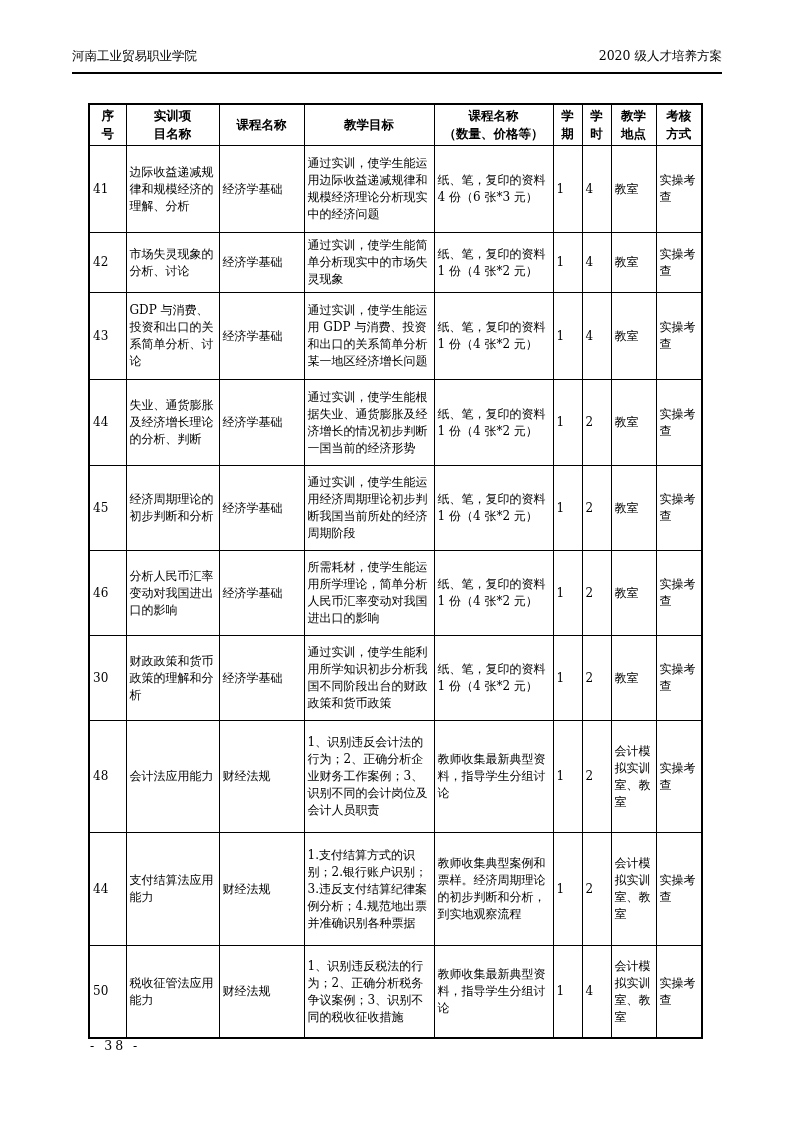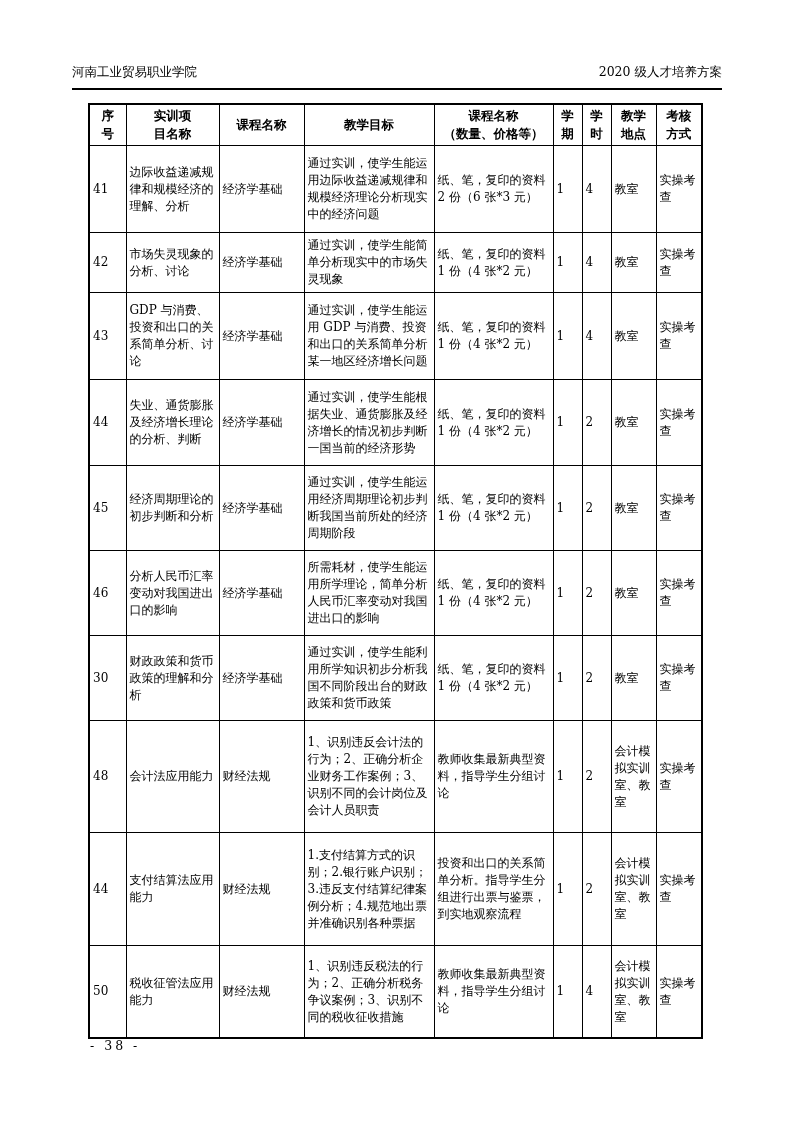--- a/index.html
+++ b/index.html
@@ -6,21 +6,21 @@
   .page {
     position:relative;
     width:793px; height:1122px;
     background:#ffffff;
     color:#000000;
     font-family:"DejaVu Serif","Liberation Serif",serif;
     overflow:hidden;
   }
   .doc-header {
     position:absolute;
-    left:72px; right:71px; top:64px;
+    left:72px; right:71px; top:48px;
     display:flex;
     justify-content:space-between;
     align-items:flex-end;
     font-size:12.5px;
     padding-bottom:7px;
     border-bottom:2px solid #000;
   }
   .table-wrap { position:absolute; left:88px; top:103px; }
   table.main {
     border-collapse:collapse;
@@ -112,21 +112,21 @@
             <th>考核
 方式</th>
           </tr>
       </thead>
       <tbody id="table-body">
           <tr>
             <td class="c-no">41</td>
             <td class="c-proj">边际收益递减规律和规模经济的理解、分析</td>
             <td class="c-course">经济学基础</td>
             <td class="c-obj">通过实训，使学生能运用边际收益递减规律和规模经济理论分析现实中的经济问题</td>
-            <td class="c-mat">纸、笔，复印的资料 2 份（6 张*3 元）</td>
+            <td class="c-mat">纸、笔，复印的资料 4 份（6 张*3 元）</td>
             <td class="c-sem">1</td>
             <td class="c-hrs">4</td>
             <td class="c-loc">教室</td>
             <td class="c-assess">实操考查</td>
           </tr>
           <tr>
             <td class="c-no">42</td>
             <td class="c-proj">市场失灵现象的分析、讨论</td>
             <td class="c-course">经济学基础</td>
             <td class="c-obj">通过实训，使学生能简单分析现实中的市场失灵现象</td>
@@ -200,21 +200,21 @@
             <td class="c-sem">1</td>
             <td class="c-hrs">2</td>
             <td class="c-loc">会计模拟实训室、教室</td>
             <td class="c-assess">实操考查</td>
           </tr>
           <tr>
             <td class="c-no">44</td>
             <td class="c-proj">支付结算法应用能力</td>
             <td class="c-course">财经法规</td>
             <td class="c-obj">1.支付结算方式的识别；2.银行账户识别；3.违反支付结算纪律案例分析；4.规范地出票并准确识别各种票据</td>
-            <td class="c-mat">投资和出口的关系简单分析。指导学生分组进行出票与鉴票，到实地观察流程</td>
+            <td class="c-mat">教师收集典型案例和票样。经济周期理论的初步判断和分析，到实地观察流程</td>
             <td class="c-sem">1</td>
             <td class="c-hrs">2</td>
             <td class="c-loc">会计模拟实训室、教室</td>
             <td class="c-assess">实操考查</td>
           </tr>
           <tr>
             <td class="c-no">50</td>
             <td class="c-proj">税收征管法应用能力</td>
             <td class="c-course">财经法规</td>
             <td class="c-obj">1、识别违反税法的行为；2、正确分析税务争议案例；3、识别不同的税收征收措施</td>

